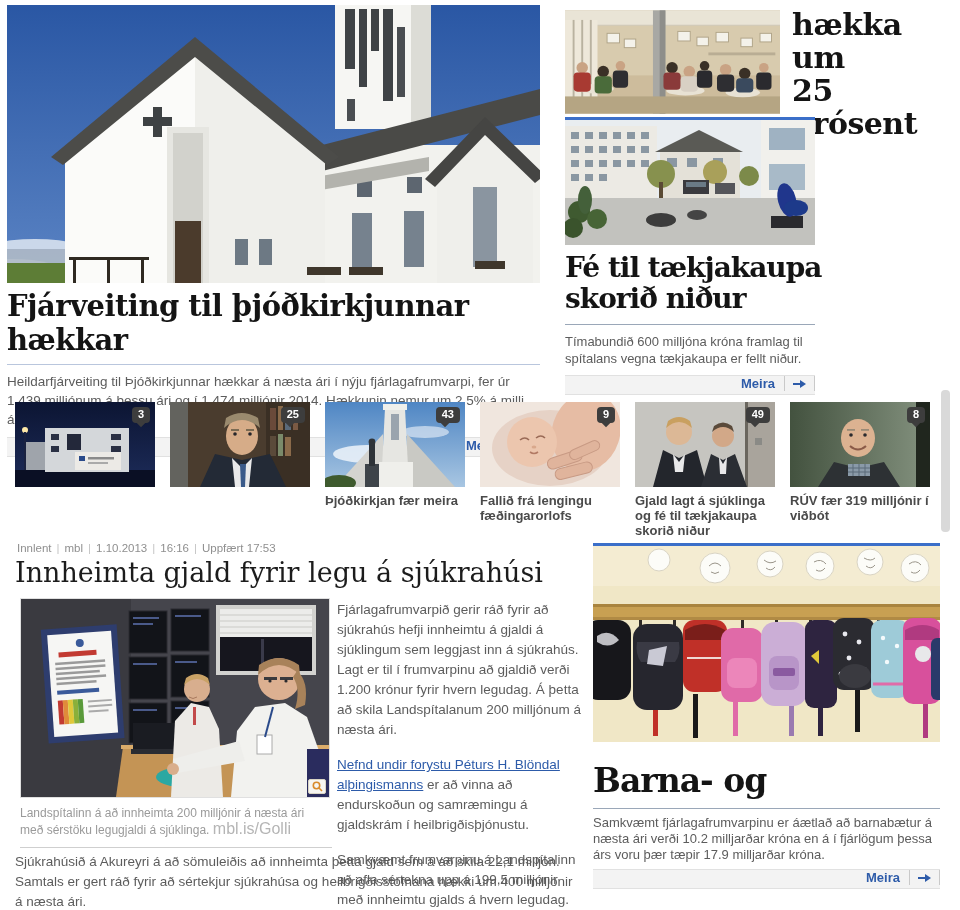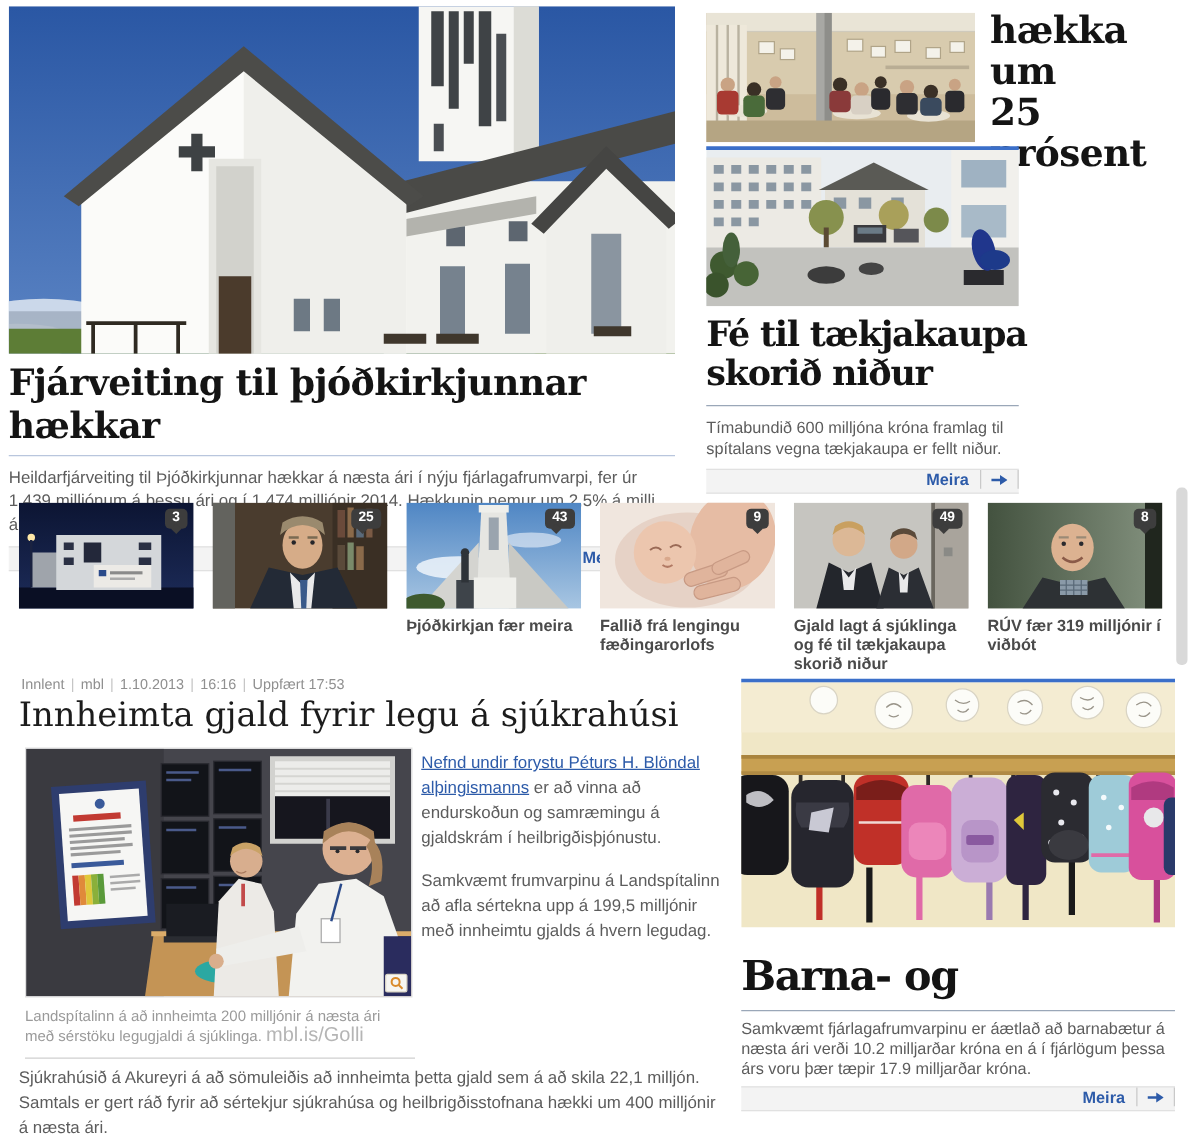--- a/index.html
+++ b/index.html
@@ -511,20 +511,21 @@
             <line x1="7" y1="7" x2="10" y2="10" stroke="#d98a2b" stroke-width="1.6"></line>
           </svg>
         </span>
       </div>
       <p class="photo-caption" style="margin-top:7px; width:300px;"><span>Landspítalinn á að innheimta 200 milljónir á næsta ári með sérstöku legugjaldi á sjúklinga.</span>
          <span class="photo-credit">mbl.is/Golli</span></p>
       <div style="border-bottom:1px solid #cfcfcf; margin-top:9px; width:312px;"></div>
     </div>
 
     <div class="abs" style="left:322px; top:60px; width:246px;">
+      <p class="body-txt" style="line-height:20px; margin-bottom:15px;">Fjárlagafrumvarpið gerir ráð fyrir að sjúkrahús hefji innheimtu á gjaldi á sjúklingum sem leggjast inn á sjúkrahús. Lagt er til í frumvarpinu að gjaldið verði 1.200 krónur fyrir hvern legudag. Á þetta að skila Landspítalanum 200 milljónum á næsta ári.</p>
       <p class="body-txt" style="line-height:20px; margin-bottom:15px;"><span class="in-text-link">Nefnd undir forystu Péturs H. Blöndal alþingismanns</span><span> er að vinna að endurskoðun og samræmingu á gjaldskrám í heilbrigðisþjónustu.</span></p>
       <p class="body-txt" style="line-height:20px;">Samkvæmt frumvarpinu á Landspítalinn að afla sértekna upp á 199,5 milljónir með innheimtu gjalds á hvern legudag.</p>
     </div>
 
     <p class="body-txt abs" style="left:0; top:312px; width:565px; line-height:20px;">Sjúkrahúsið á Akureyri á að sömuleiðis að innheimta þetta gjald sem á að skila 22,1 milljón. Samtals er gert ráð fyrir að sértekjur sjúkrahúsa og heilbrigðisstofnana hækki um 400 milljónir á næsta ári.</p>
   </div>
 
   <div class="abs" style="left:593px; top:543px; width:347px;">
     <div style="border-top:3px solid #3b6fc9;">
       <svg width="347" height="196" viewBox="0 0 347 196">

